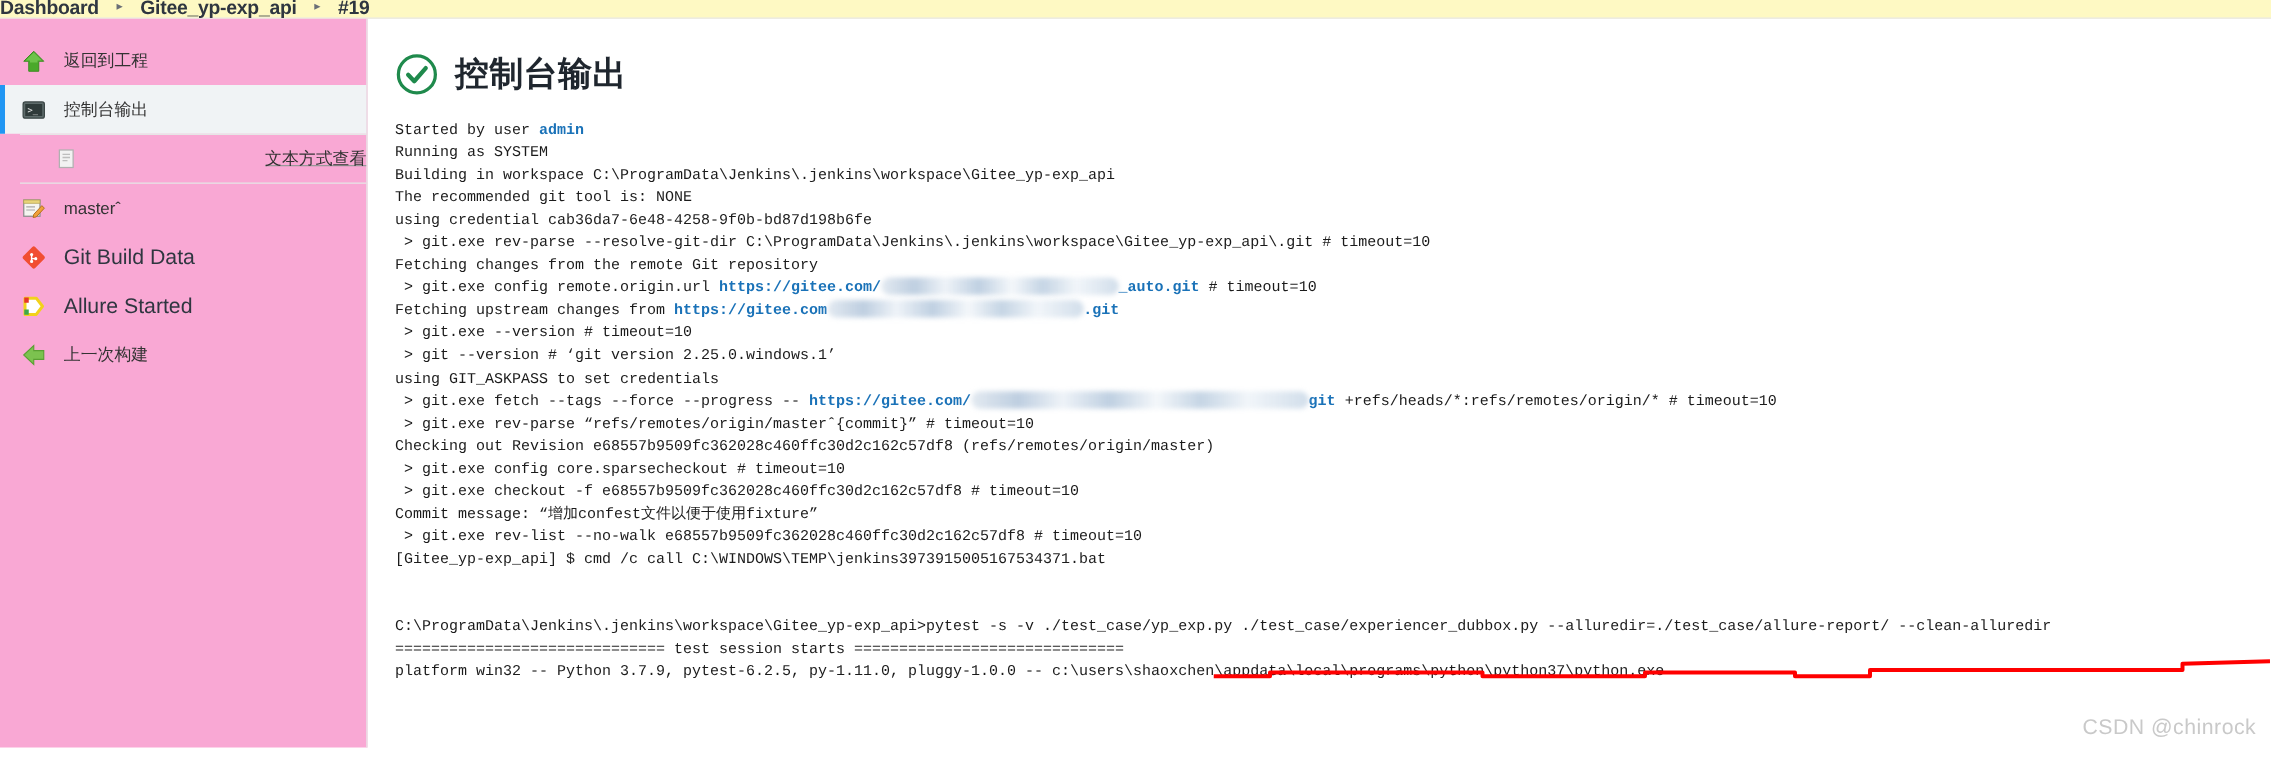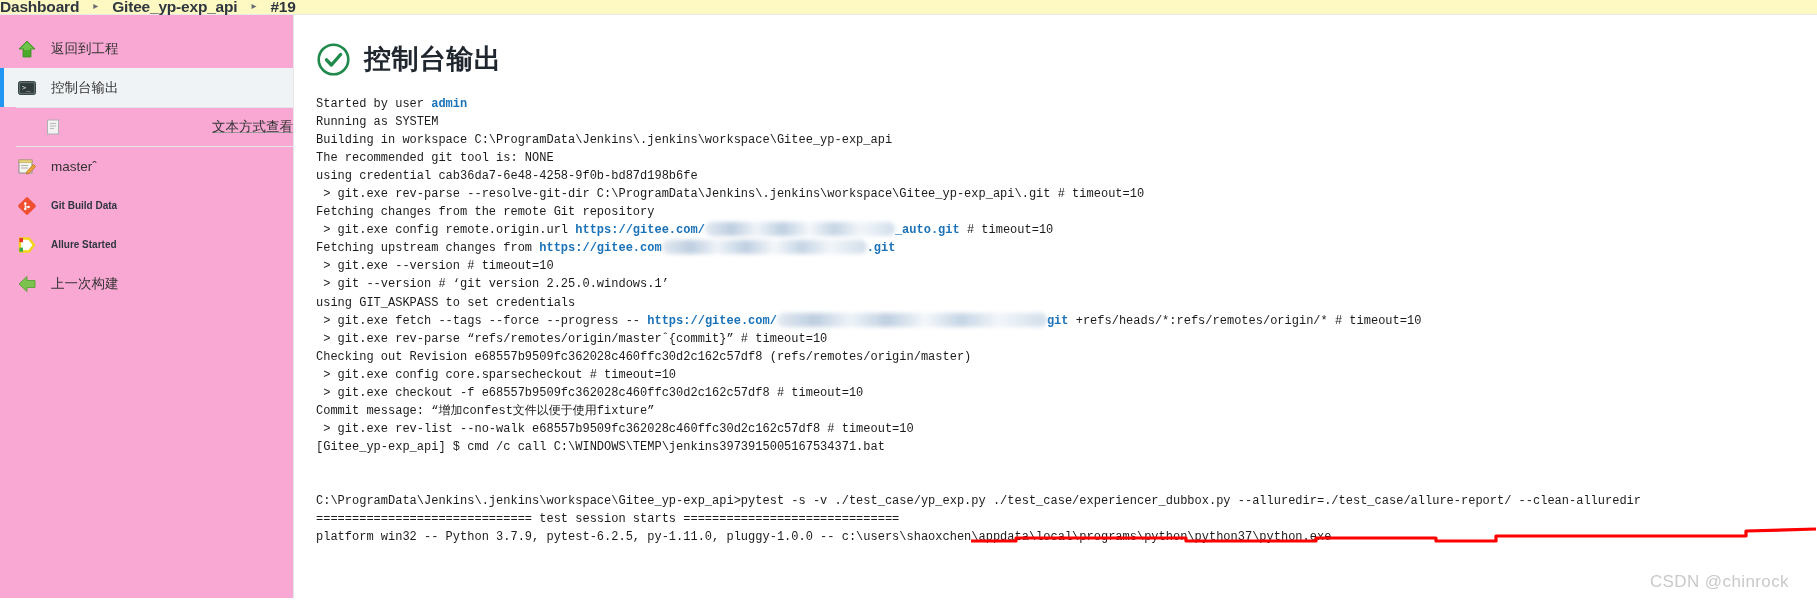--- a/index.html
+++ b/index.html
@@ -99,22 +99,22 @@
     white-space: nowrap;
   }
   .side-item.sub .side-label {
     color: #333;
   }
   .side-item.sub .side-label.underline {
     text-decoration: underline;
     text-decoration-color: #999;
   }
   .side-label.latin {
-    font-weight: bold;
-    font-size: 10px;
+    font-weight: normal;
+    font-size: 17px;
     color: #2f3640;
   }
 
   
   #main {
     flex: 1 1 auto;
     padding: 26px 0 0 22px;
     box-sizing: border-box;
     position: relative;
     overflow: hidden;
@@ -170,21 +170,21 @@
   #red-underline {
     position: absolute;
     pointer-events: none;
     left: 0; top: 0;
     width: 1500px; height: 120px;
   }
 
   
   #watermark {
     position: absolute;
-    right: 28px;
+    right: 12px;
     bottom: 6px;
     font-size: 17px;
     color: #c9c9c9;
     font-family: "Liberation Sans", sans-serif;
     letter-spacing: 0.4px;
     white-space: nowrap;
   }
 </style>
 </head>
 <body>

